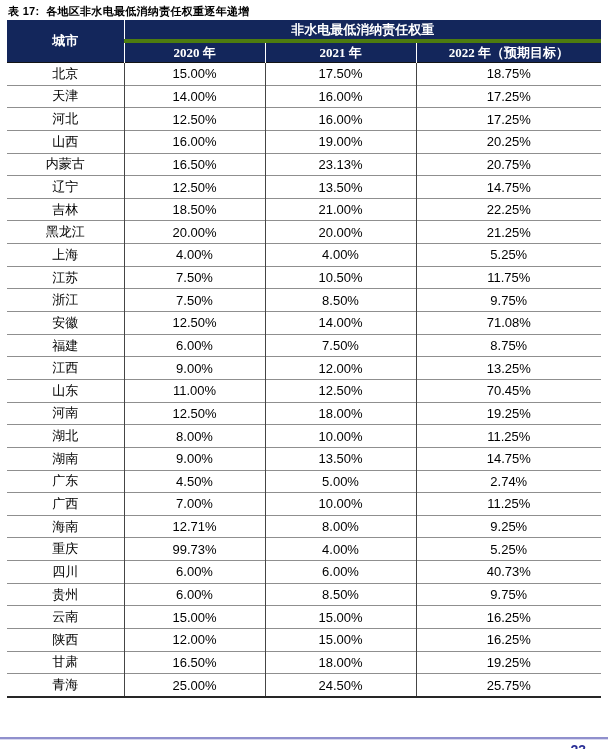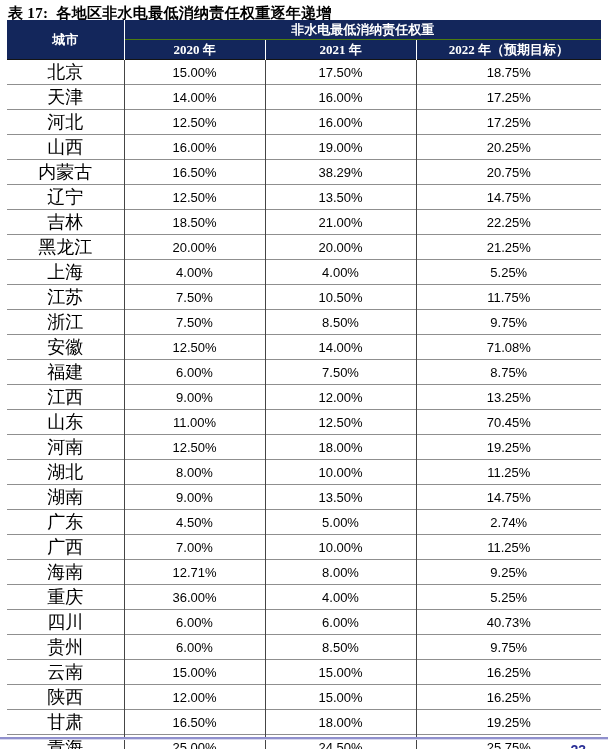--- a/index.html
+++ b/index.html
@@ -11,56 +11,56 @@
     font-family: "Liberation Sans", "DejaVu Sans", sans-serif;
     color: #000;
   }
   :root {
     --header-bg: #13265b;
     --footer-line: #9090cd;
     --page-num: #2b2f96;
   }
   .doc-title {
     position: absolute; top: 4px; left: 8px;
-    font-family: Liberation Serif, serif;
-    font-weight: bold; font-size: 15px; color: #000;
+    font-family: Liberation Sans, sans-serif;
+    font-weight: bold; font-size: 11px; color: #000;
     white-space: pre; letter-spacing: 0.3px;
   }
   .title-rule {
     position: absolute; top: 25px; left: 7px;
     width: 594px; height: 2px; background: #000;
   }
   table.weights {
     position: absolute; top: 20px; left: 7px;
     width: 594px;
     border-collapse: collapse; table-layout: fixed;
   }
   thead th {
     background: var(--header-bg);
     color: #fff;
     font-family: "Liberation Serif", "DejaVu Serif", serif;
     font-weight: bold; font-size: 13px;
     height: 19px; padding: 0; text-align: center;
     vertical-align: middle;
   }
   thead th.group-header, thead tr.sub-row th { border-left: 1px solid #fff; text-align: center; }
-  thead tr.sub-row th { border-top: 1px solid #4d7c0f; }
+  thead tr.sub-row th { border-top: 4px solid #4d7c0f; }
   tbody td {
     height: 21.65px; padding: 0;
     text-align: center; vertical-align: middle;
     font-size: 13px;
     border-top: 1px solid #8f8f8f;
     background: #fff;
   }
   tbody td.value-cell { border-left: 1px solid #454545; }
   tbody tr:first-child td { border-top: 1.5px solid #141414; }
   tbody tr:last-child td { border-bottom: 2px solid #262626; }
   td.city-cell {
     font-family: "Liberation Serif", "DejaVu Serif", serif;
-    font-size: 18px;
+    font-size: 13px;
   }
   .footer-rule {
     position: absolute; top: 737px; left: 0;
     width: 608px; height: 2px;
     background: var(--footer-line);
     border-bottom: 1px solid #d8d8ef;
   }
   .page-number {
     position: absolute; top: 742px; right: 22px;
     color: var(--page-num);
@@ -113,21 +113,21 @@
   </tr>
       <tr>
     <td class="city-cell">山西</td>
     <td class="value-cell">16.00%</td>
     <td class="value-cell">19.00%</td>
     <td class="value-cell">20.25%</td>
   </tr>
       <tr>
     <td class="city-cell">内蒙古</td>
     <td class="value-cell">16.50%</td>
-    <td class="value-cell">38.29%</td>
+    <td class="value-cell">23.13%</td>
     <td class="value-cell">20.75%</td>
   </tr>
       <tr>
     <td class="city-cell">辽宁</td>
     <td class="value-cell">12.50%</td>
     <td class="value-cell">13.50%</td>
     <td class="value-cell">14.75%</td>
   </tr>
       <tr>
     <td class="city-cell">吉林</td>
@@ -214,21 +214,21 @@
     <td class="value-cell">11.25%</td>
   </tr>
       <tr>
     <td class="city-cell">海南</td>
     <td class="value-cell">12.71%</td>
     <td class="value-cell">8.00%</td>
     <td class="value-cell">9.25%</td>
   </tr>
       <tr>
     <td class="city-cell">重庆</td>
-    <td class="value-cell">36.00%</td>
+    <td class="value-cell">99.73%</td>
     <td class="value-cell">4.00%</td>
     <td class="value-cell">5.25%</td>
   </tr>
       <tr>
     <td class="city-cell">四川</td>
     <td class="value-cell">6.00%</td>
     <td class="value-cell">6.00%</td>
     <td class="value-cell">40.73%</td>
   </tr>
       <tr>

